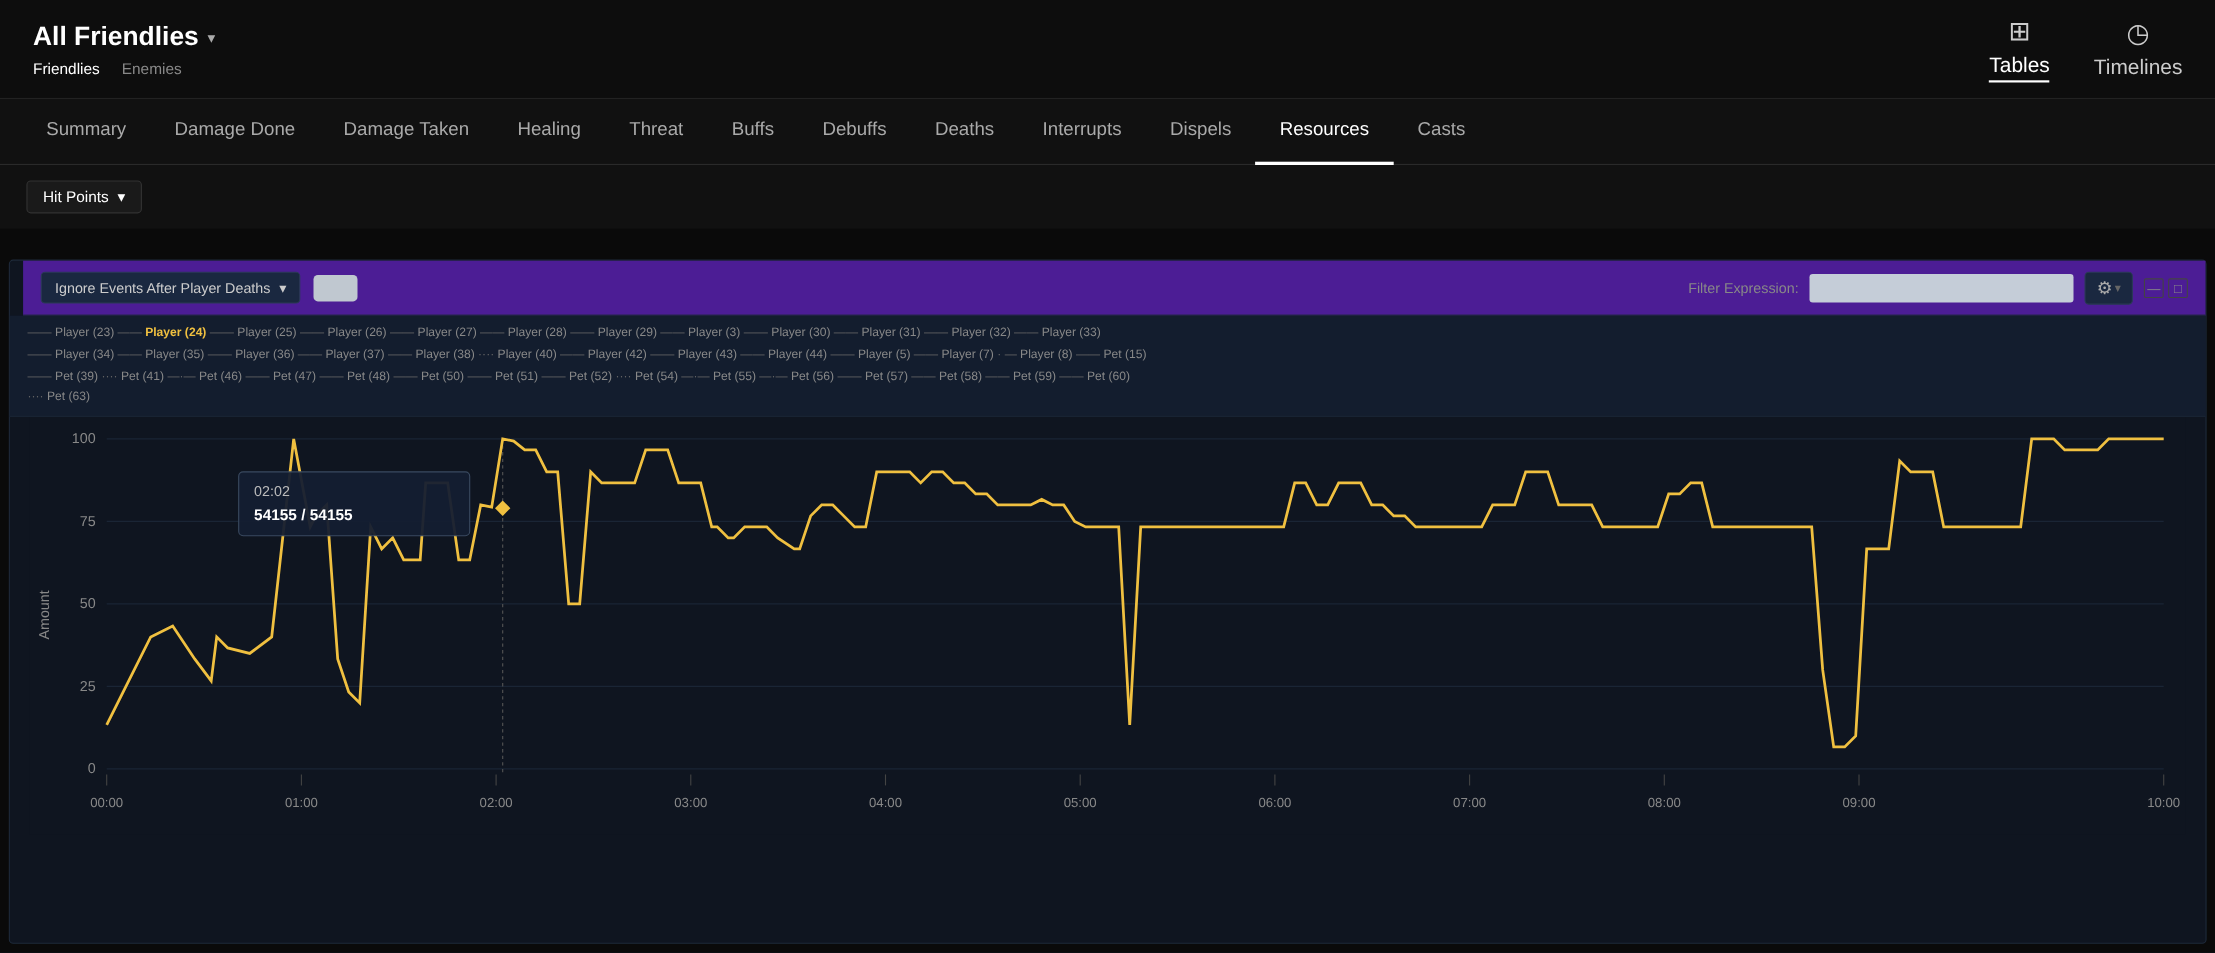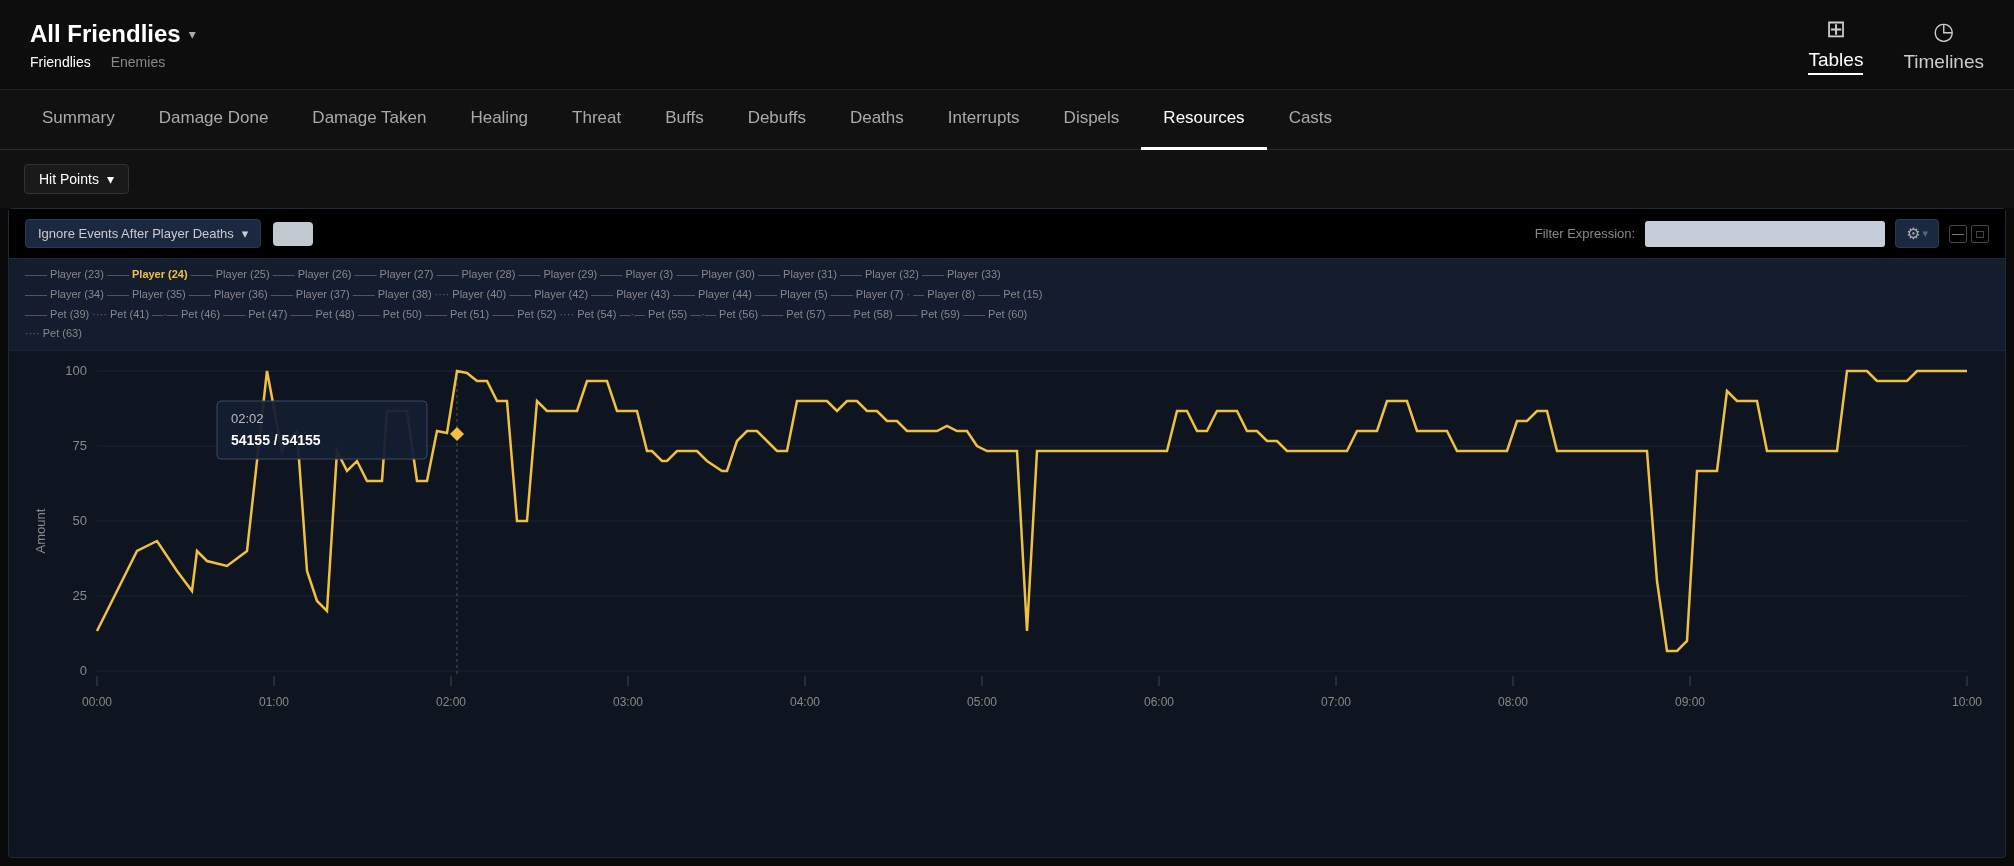--- a/index.html
+++ b/index.html
@@ -129,27 +129,28 @@
     .chart-container {
       background: #0f1520;
       margin: 0 8px 8px 8px;
       border: 1px solid #1e2a3a;
       border-radius: 4px;
       flex: 1;
     }
 
     
     .chart-toolbar {
-      background: #000000;
+      background: #4c1d95;
       height: 50px;
       display: flex;
       align-items: center;
       padding: 0 16px;
       gap: 12px;
       border-bottom: 1px solid #1e2a3a;
+      margin-left: 12px;
     }
     .ignore-dropdown {
       background: #1a2840;
       border: 1px solid #2a3a55;
       border-radius: 4px;
       padding: 6px 12px;
       display: flex;
       align-items: center;
       gap: 8px;
       cursor: pointer;
@@ -224,20 +225,21 @@
     }
     .legend-bar .highlighted {
       color: #f0c040;
       font-weight: bold;
     }
 
     .main-content {
       display: flex;
       flex-direction: column;
       height: calc(866px - 90px - 60px);
+      gap: 28px;
     }
   </style>
 </head>
 <body>
 
 <div class="top-header">
   <div class="top-left">
     <div class="title-row">
       <span class="main-title">All Friendlies</span>
       <span class="dropdown-arrow">▾</span>

